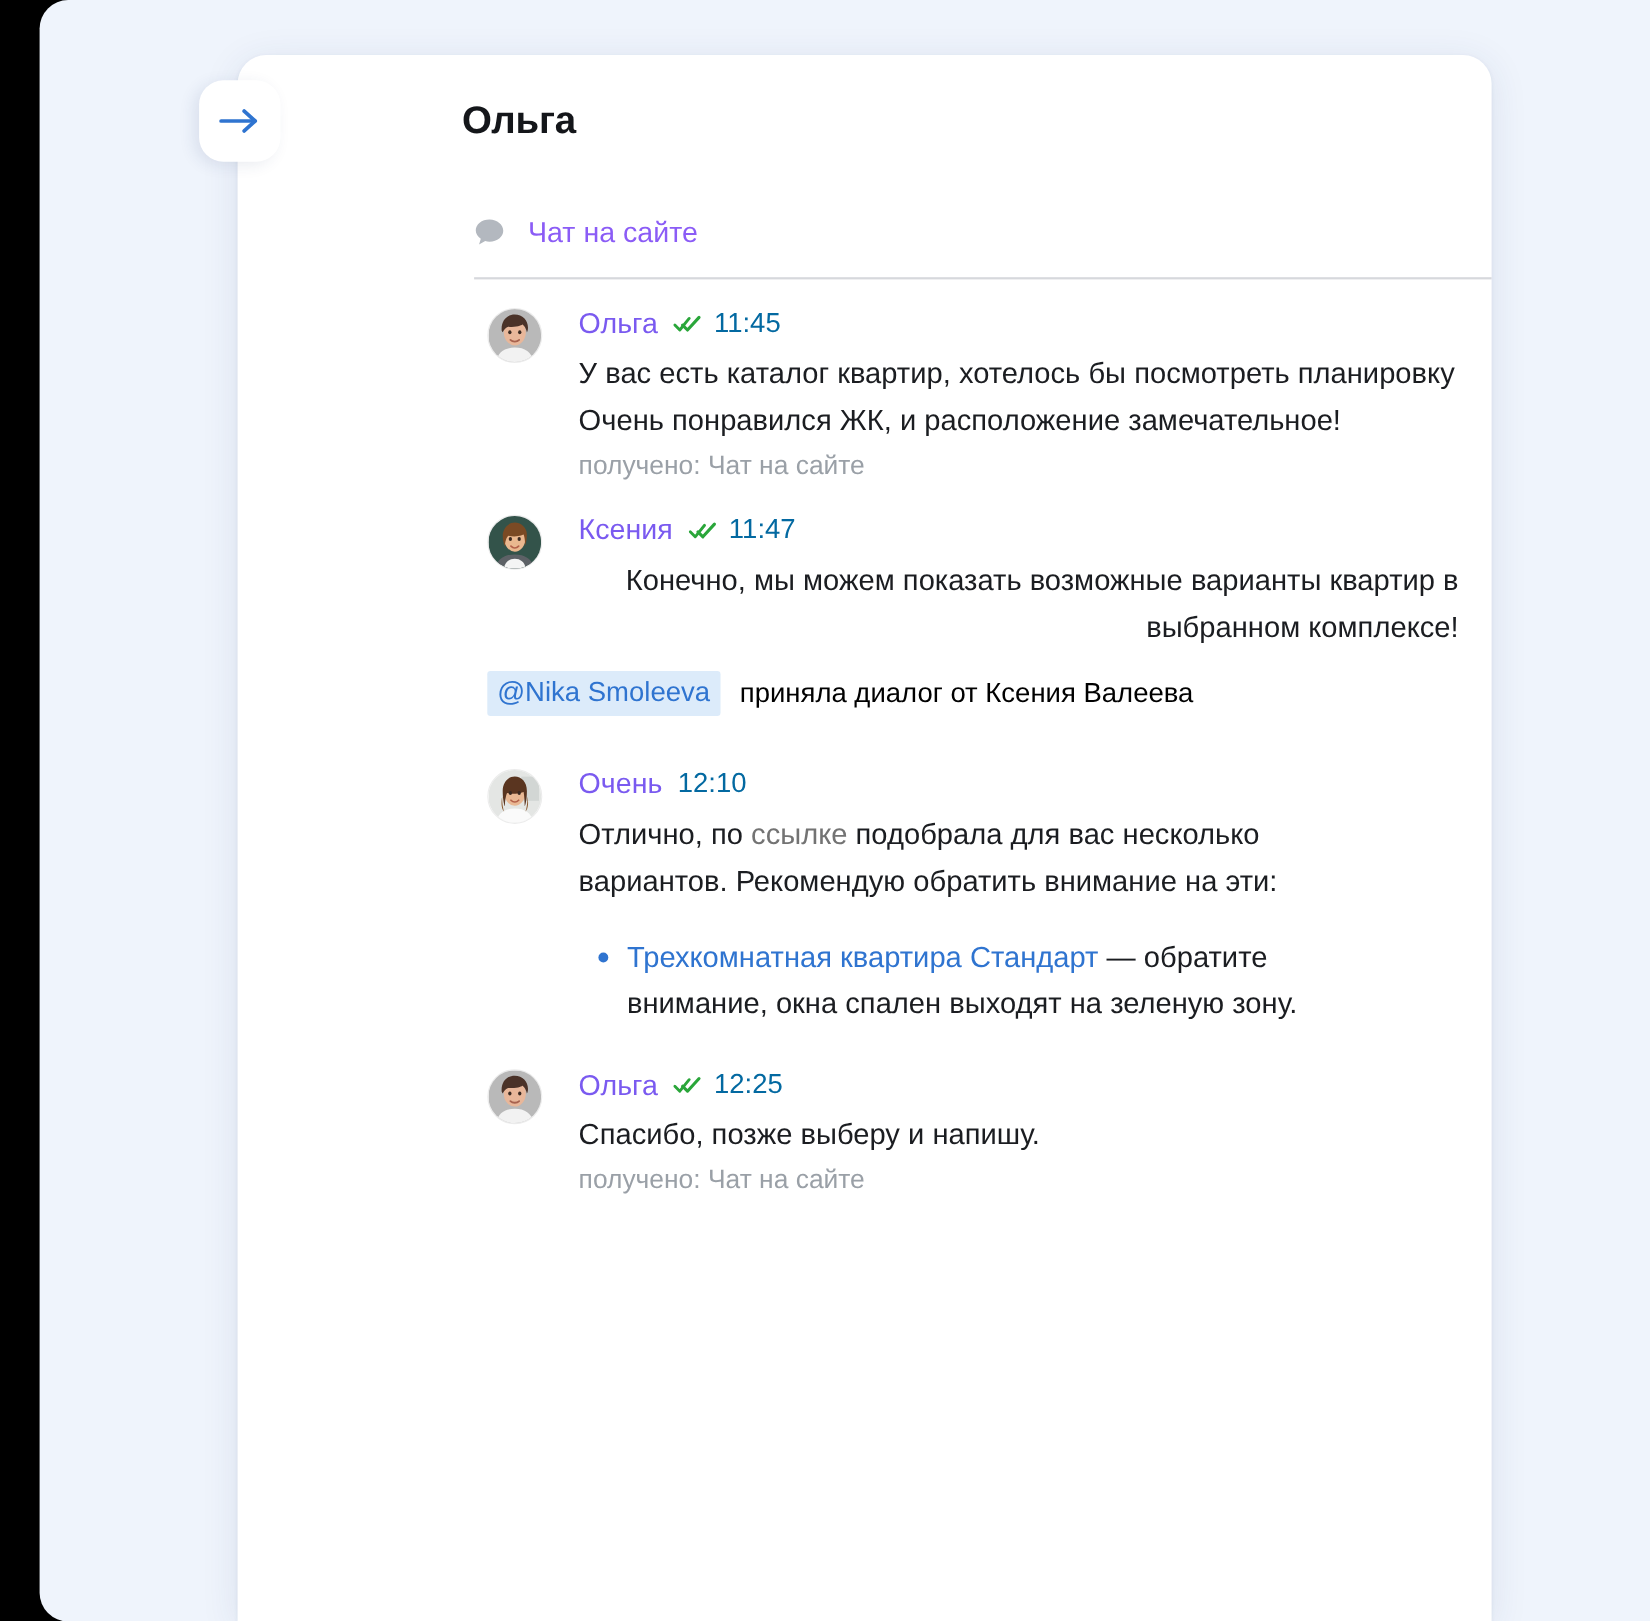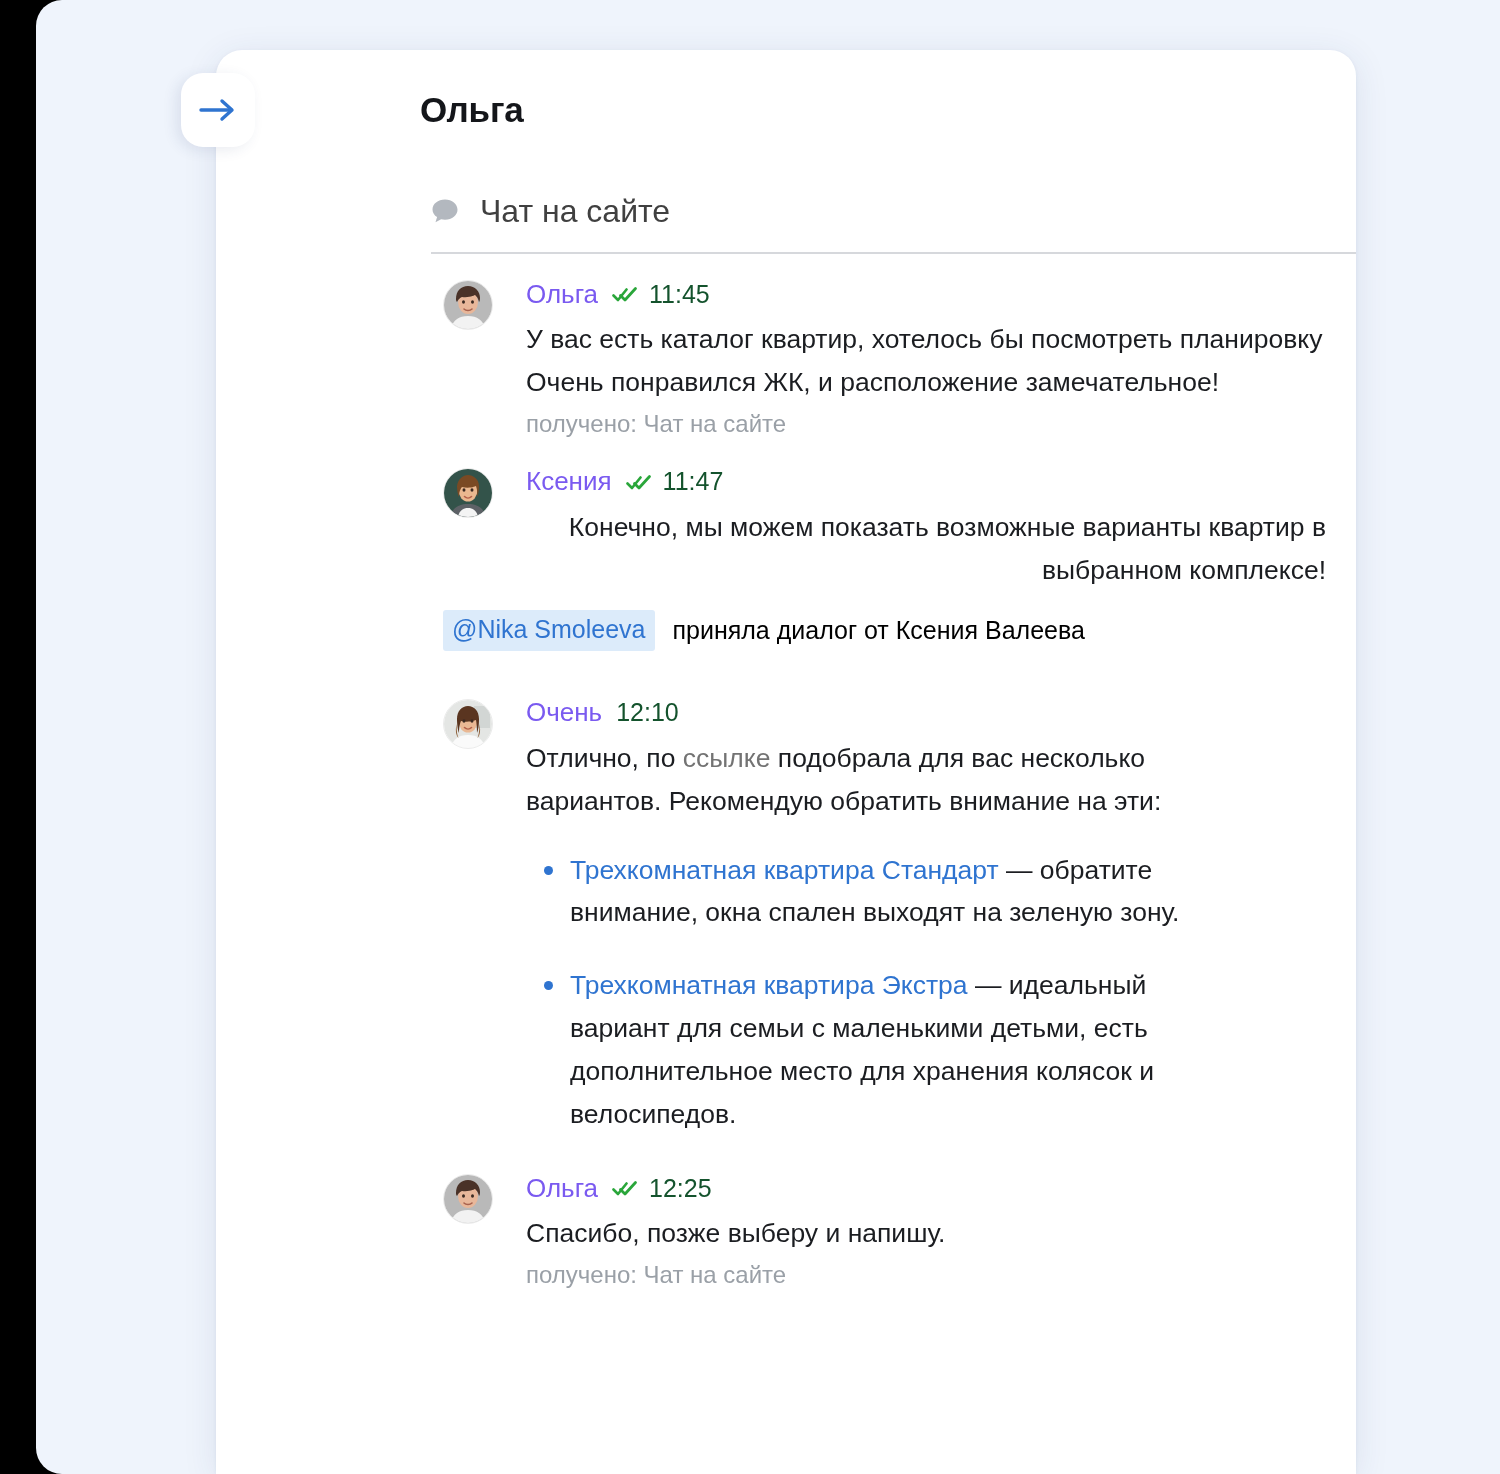--- a/index.html
+++ b/index.html
@@ -79,22 +79,22 @@
     padding: 0 0 0 215px;
     height: 82px;
   }
   #channel-icon {
     width: 28px;
     height: 26px;
     margin-right: 21px;
     flex: none;
   }
   #channel-label {
-    font-size: 32px;
-    color: #404040;
+    font-size: 26px;
+    color: #8b5cf6;
   }
 
   
   #thread-divider {
     margin-left: 215px;
     margin-right: 0;
     height: 2px;
     background: #d6d8dc;
   }
 
@@ -131,21 +131,21 @@
     font-weight: normal;
     margin-right: 14px;
   }
   .read-ticks {
     margin-right: 11px;
     display: inline-flex;
     align-items: center;
   }
   .msg-time {
     font-size: 25px;
-    color: #14532d;
+    color: #0369a1;
   }
 
   .msg-body {
     font-size: 26.5px;
     line-height: 1.62;
     color: #1b1d21;
     max-width: 845px;
   }
   .msg-body p { margin: 0; }
   .msg-source {
@@ -324,21 +324,20 @@
         </div>
         <div class="msg-meta">
           <span class="msg-author">Очень</span>
           <span class="msg-time">12:10</span>
         </div>
         <div class="msg-body" style="max-width:720px;">
           <p><span>Отлично, по </span><span class="inline-link">ссылке</span><span> подобрала для вас несколько вариантов. Рекомендую обратить внимание на эти:</span></p>
 
           <ul class="opt-list">
             <li><span class="opt-link">Трехкомнатная квартира Стандарт</span><span> — обратите внимание, окна спален выходят на зеленую зону.</span></li>
-            <li><span class="opt-link">Трехкомнатная квартира Экстра</span><span> — идеальный вариант для семьи с маленькими детьми, есть дополнительное место для хранения колясок и велосипедов.</span></li>
           </ul>
         </div>
       </div>
 
       <div class="msg" style="margin-bottom:0;">
         <div class="msg-avatar">
           <svg viewBox="0 0 48 48" aria-hidden="true">
             <rect width="48" height="48" fill="#b9b9b9"></rect>
             <path d="M7 48c1.5-9 8-13 17-13s15.5 4 17 13z" fill="#f2f2f2"></path>
             <ellipse cx="24" cy="21" rx="10" ry="12" fill="#e8b79a"></ellipse>

